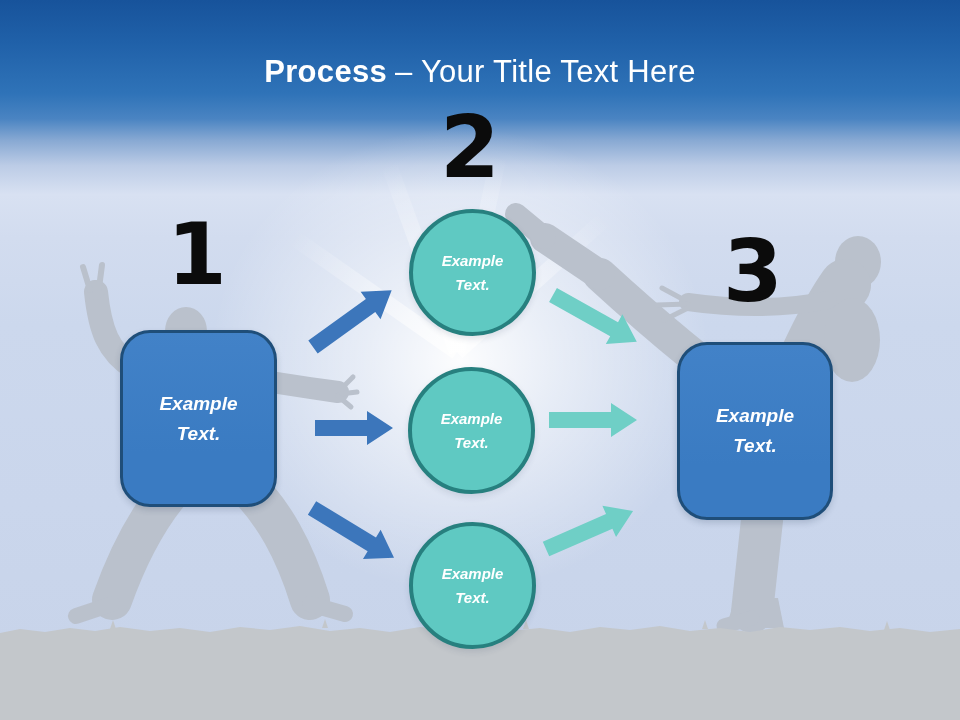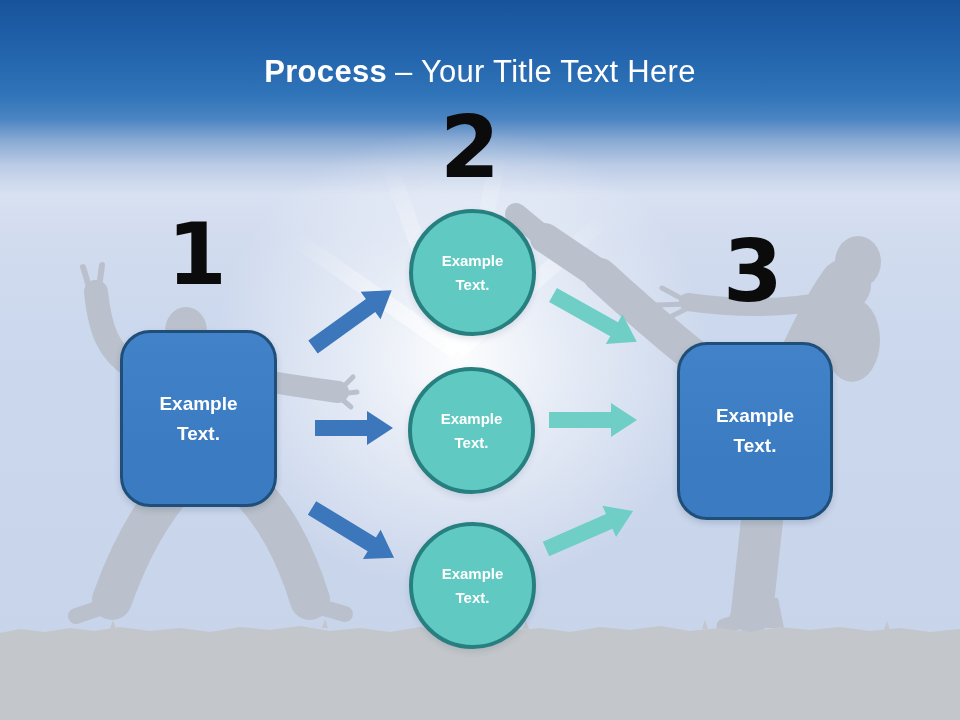--- a/index.html
+++ b/index.html
@@ -73,21 +73,21 @@
     width:127px;height:127px;border-radius:50%;
     border:4px solid var(--circle-border,#27807F);
     background:var(--circle-fill,#5FC9C2);
     display:flex;align-items:center;justify-content:center;
     box-shadow:0 3px 6px rgba(30,50,80,.12);
   }
   .pc1{left:409px;top:209px;}
   .pc2{left:408px;top:367px;}
   .pc3{left:409px;top:522px;}
   .shape-label{
-    text-align:center;font-weight:700;
+    text-align:center;font-style:italic;font-weight:700;
     color:#FFFFFF;
   }
   .pbox .shape-label{font-size:19px;line-height:30px;}
   .pcircle .shape-label{font-size:15px;line-height:24px;}
   .shape-label span{display:block;}
 </style>
 </head>
 <body>
 
 <div class="slide">

